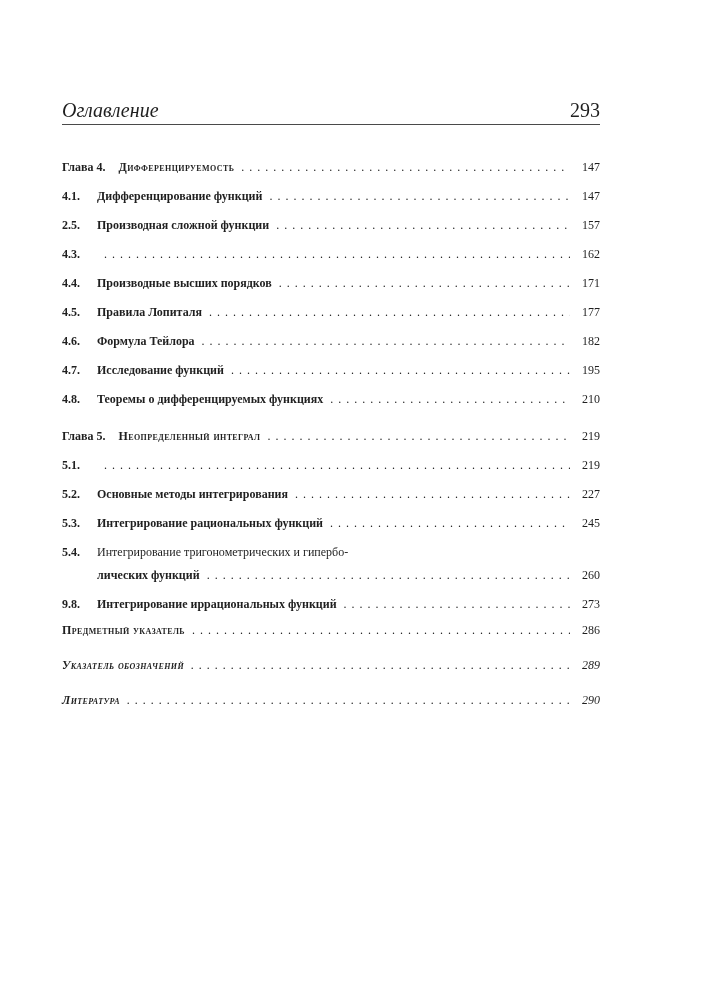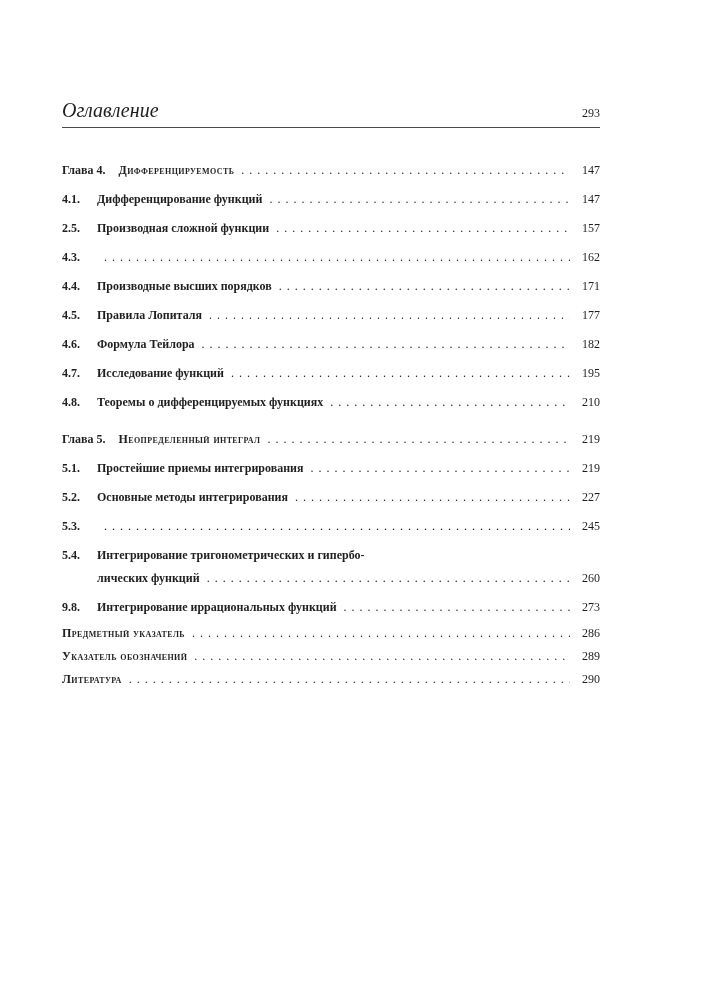--- a/index.html
+++ b/index.html
@@ -22,37 +22,37 @@
     display: flex;
     justify-content: space-between;
     align-items: baseline;
     line-height: 24px;
   }
   .header-title {
     font-style: italic;
     font-size: 20px;
   }
   .header-page {
-    font-size: 12px;
+    font-size: 20px;
   }
   .rule {
     margin-top: 2px;
     border-bottom: 1.6px solid #4a4a4a;
   }
   .row {
     display: flex;
     align-items: baseline;
     font-size: 12px;
     line-height: 23px;
     margin-top: 6px;
   }
   .row.mt-first { margin-top: 31px; }
   .row.mt-ch    { margin-top: 14px; justify-content: flex-end; }
   .row.mt-end1  { margin-top: 3px; }
-  .row.mt-end   { margin-top: 0; }
+  .row.mt-end   { margin-top: 12px; font-style: italic; }
   .num {
     flex: 0 0 35px;
     width: 35px;
     font-weight: 700;
   }
   .chnum {
     font-weight: 700;
     margin-right: 13px;
     white-space: nowrap;
   }
@@ -62,21 +62,21 @@
   }
   .line {
     display: flex;
     align-items: baseline;
   }
   .title {
     font-weight: 700;
     white-space: nowrap;
   }
   .cont-line {
-    font-weight: 700;
+    font-weight: 400;
     display: block;
     white-space: nowrap;
   }
   .sc {
     font-variant-caps: small-caps;
     letter-spacing: 0.4px;
   }
   .leader {
     flex: 1 1 0;
     min-width: 0;
@@ -212,21 +212,20 @@
         <span class="leader">. . . . . . . . . . . . . . . . . . . . . . . . . . . . . . . . . . . . . . . . . . . . . . . . . . . . . . . . . . . . </span>
         <span class="pg">219</span>
       </span>
         </span>
     </div>
 
     <div class="row">
       <span class="num">5.1.</span>
       <span class="body">
           <span class="line">
-        <span class="title">Простейшие приемы интегрирования</span>
         <span class="leader">. . . . . . . . . . . . . . . . . . . . . . . . . . . . . . . . . . . . . . . . . . . . . . . . . . . . . . . . . . . . </span>
         <span class="pg">219</span>
       </span>
         </span>
     </div>
 
     <div class="row">
       <span class="num">5.2.</span>
       <span class="body">
           <span class="line">
@@ -234,20 +233,21 @@
         <span class="leader">. . . . . . . . . . . . . . . . . . . . . . . . . . . . . . . . . . . . . . . . . . . . . . . . . . . . . . . . . . . . </span>
         <span class="pg">227</span>
       </span>
         </span>
     </div>
 
     <div class="row">
       <span class="num">5.3.</span>
       <span class="body">
           <span class="line">
+        <span class="title">Интегрирование рациональных функций</span>
         <span class="leader">. . . . . . . . . . . . . . . . . . . . . . . . . . . . . . . . . . . . . . . . . . . . . . . . . . . . . . . . . . . . </span>
         <span class="pg">245</span>
       </span>
         </span>
     </div>
 
     <div class="row">
       <span class="num">5.4.</span>
       <span class="body">
         <span class="cont-line">Интегрирование тригонометрических и гипербо-</span>

